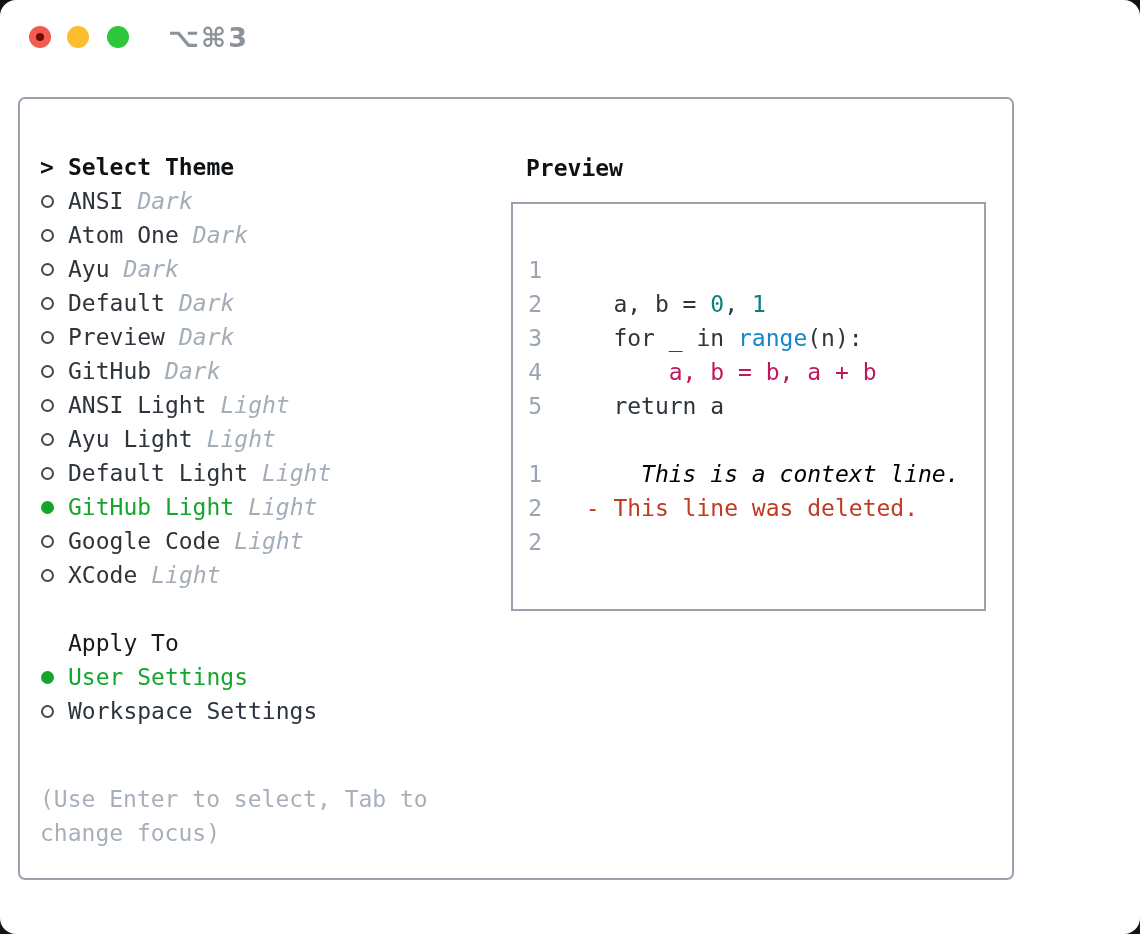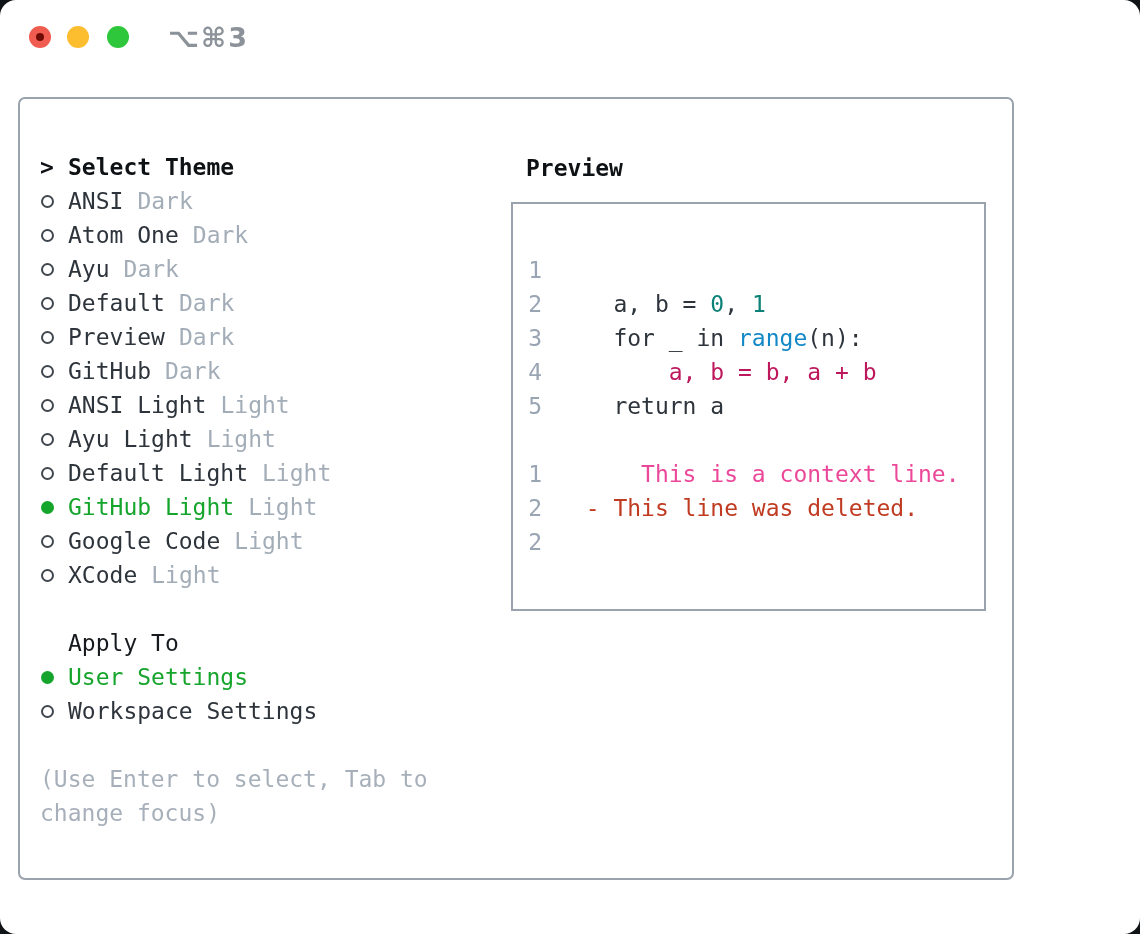--- a/index.html
+++ b/index.html
@@ -33,27 +33,27 @@
     box-sizing:border-box;
   }
   .row{display:flex;align-items:center;height:34px;line-height:34px;font-size:23px;white-space:pre;}
   .marker{display:inline-flex;width:28px;flex:0 0 28px;align-items:center;}
   .circle{width:13px;height:13px;border:2px solid #41474e;border-radius:50%;box-sizing:border-box;margin-left:1px;}
   .circle.filled{border:none;background:var(--accent);}
   .prompt{font-weight:bold;color:#0f1215;}
   .hdr{font-weight:bold;color:#0f1215;text-align:center;}
   .name{color:#2e343b;}
   .name.sel{color:var(--accent);}
-  .tag{color:#a3adb8;margin-left:14px;}
+  .tag{color:#a3adb8;margin-left:14px;font-style:italic;}
   
   .left-col{position:absolute;left:20px;top:51px;width:430px;}
   .gap{height:34px;}
   .apply-title{color:#16191d;}
   .hint{
-    margin-top:34px;font-size:23px;line-height:34px;color:#a7b0ba;white-space:normal;
+    margin-top:54px;font-size:23px;line-height:34px;color:#a7b0ba;white-space:normal;
   }
   
   .preview-title{
     position:absolute;left:506px;top:52px;height:34px;line-height:34px;
     font-size:23px;font-weight:bold;color:#0f1215;
   }
   .preview-box{
     position:absolute;left:491px;top:103px;width:475px;height:409px;
     border:2px solid #9aa3ad;background:#fff;box-sizing:border-box;
     padding:49px 0 0 15px;overflow:hidden;
@@ -116,20 +116,20 @@
 
     <div class="preview-box">
       <div id="code-lines">
           <div class="code-row"><span class="lnum">1</span></div>
           <div class="code-row"><span class="lnum">2</span><span><span style="color: rgb(46, 52, 59); text-align: right;">    a, b = </span><span style="color: rgb(12, 129, 120);">0</span><span style="color: rgb(46, 52, 59);">, </span><span style="color: rgb(12, 129, 120);">1</span></span></div>
           <div class="code-row"><span class="lnum">3</span><span><span style="color: rgb(46, 52, 59);">    for _ in </span><span style="color: rgb(18, 136, 199);">range</span><span style="color: rgb(46, 52, 59);">(n):</span></span></div>
           <div class="code-row"><span class="lnum">4</span><span><span style="color: #be185d;">        a, b = b, a + b</span></span></div>
           <div class="code-row"><span class="lnum">5</span><span><span style="color: rgb(46, 52, 59);">    return a</span></span></div>
         </div>
       <div id="diff-lines" class="diff-block">
-          <div class="code-row"><span class="lnum">1</span><span><span style="color: #ec4899;">      This is a context line.</span></span></div>
+          <div class="code-row"><span class="lnum">1</span><span><span style="color: #000000; font-style: italic;">      This is a context line.</span></span></div>
           <div class="code-row"><span class="lnum">2</span><span><span style="color: rgb(192, 59, 33);">  - This line was deleted.</span></span></div>
           <div class="code-row"><span class="lnum">2</span></div>
         </div>
     </div>
 
   </div>
 </div>
 
 </body></html>

